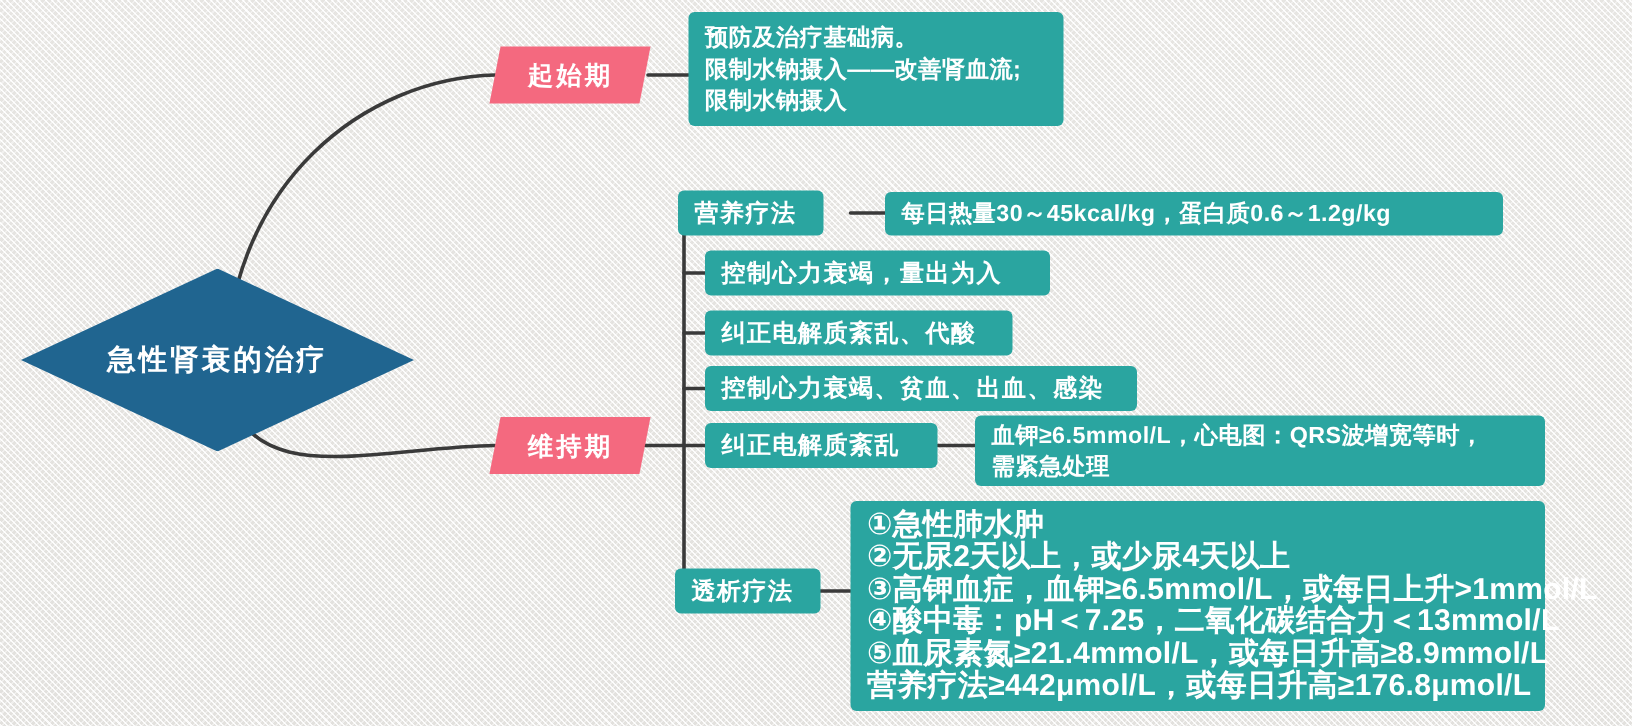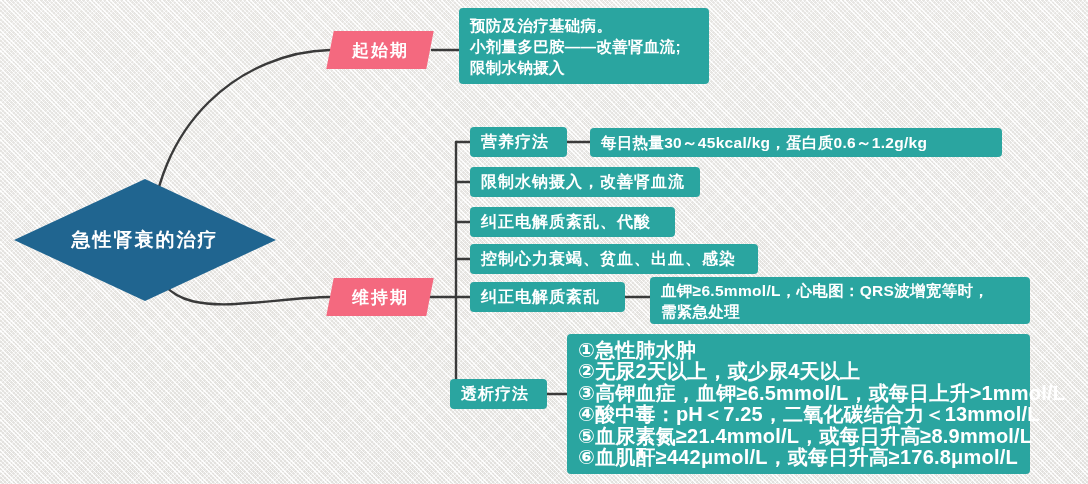--- a/index.html
+++ b/index.html
@@ -146,37 +146,37 @@
     <div class="diamond-shape"></div>
     <div class="diamond-label">急性肾衰的治疗</div>
   </div>
 
   <div class="pink-node" style="left:330px; top:31px; width:100px;">
     <span>起始期</span>
   </div>
 
   <div class="teal detail" style="left:459px; top:8px; width:250px; height:76px;">
     <span class="ln">预防及治疗基础病。</span>
-    <span class="ln">小剂量多巴胺——改善肾血流;</span>
+    <span class="ln">限制水钠摄入——改善肾血流;</span>
     <span class="ln">限制水钠摄入</span>
   </div>
 
   <div class="pink-node" style="left:330px; top:278px; width:100px;">
     <span>维持期</span>
   </div>
 
-  <div class="teal label" style="left:470px; top:127px; width:97px;">
+  <div class="teal label" style="left:452px; top:127px; width:97px;">
     <span>营养疗法</span>
   </div>
   <div class="teal detail" style="left:590px; top:128px; width:412px; height:29px;">
     <span class="ln">每日热量30～45kcal/kg，蛋白质0.6～1.2g/kg</span>
   </div>
 
   <div class="teal label" style="left:470px; top:167px; width:230px;">
-    <span>限制水钠摄入，改善肾血流</span>
+    <span>控制心力衰竭，量出为入</span>
   </div>
 
   <div class="teal label" style="left:470px; top:207px; width:205px;">
     <span>纠正电解质紊乱、代酸</span>
   </div>
 
   <div class="teal label" style="left:470px; top:244px; width:288px;">
     <span>控制心力衰竭、贫血、出血、感染</span>
   </div>
 
@@ -190,16 +190,16 @@
 
   <div class="teal label" style="left:450px; top:379px; width:97px;">
     <span>透析疗法</span>
   </div>
   <div class="teal multiline" style="left:567px; top:334px; width:463px; height:140px;">
     <span class="ln">①急性肺水肿</span>
     <span class="ln">②无尿2天以上，或少尿4天以上</span>
     <span class="ln">③高钾血症，血钾≥6.5mmol/L，或每日上升&gt;1mmol/L</span>
     <span class="ln">④酸中毒：pH＜7.25，二氧化碳结合力＜13mmol/L</span>
     <span class="ln">⑤血尿素氮≥21.4mmol/L，或每日升高≥8.9mmol/L</span>
-    <span class="ln">⑥血肌酐≥442μmol/L，或每日升高≥176.8μmol/L</span>
+    <span class="ln">营养疗法≥442μmol/L，或每日升高≥176.8μmol/L</span>
   </div>
 
 </div>
 
 </body></html>

